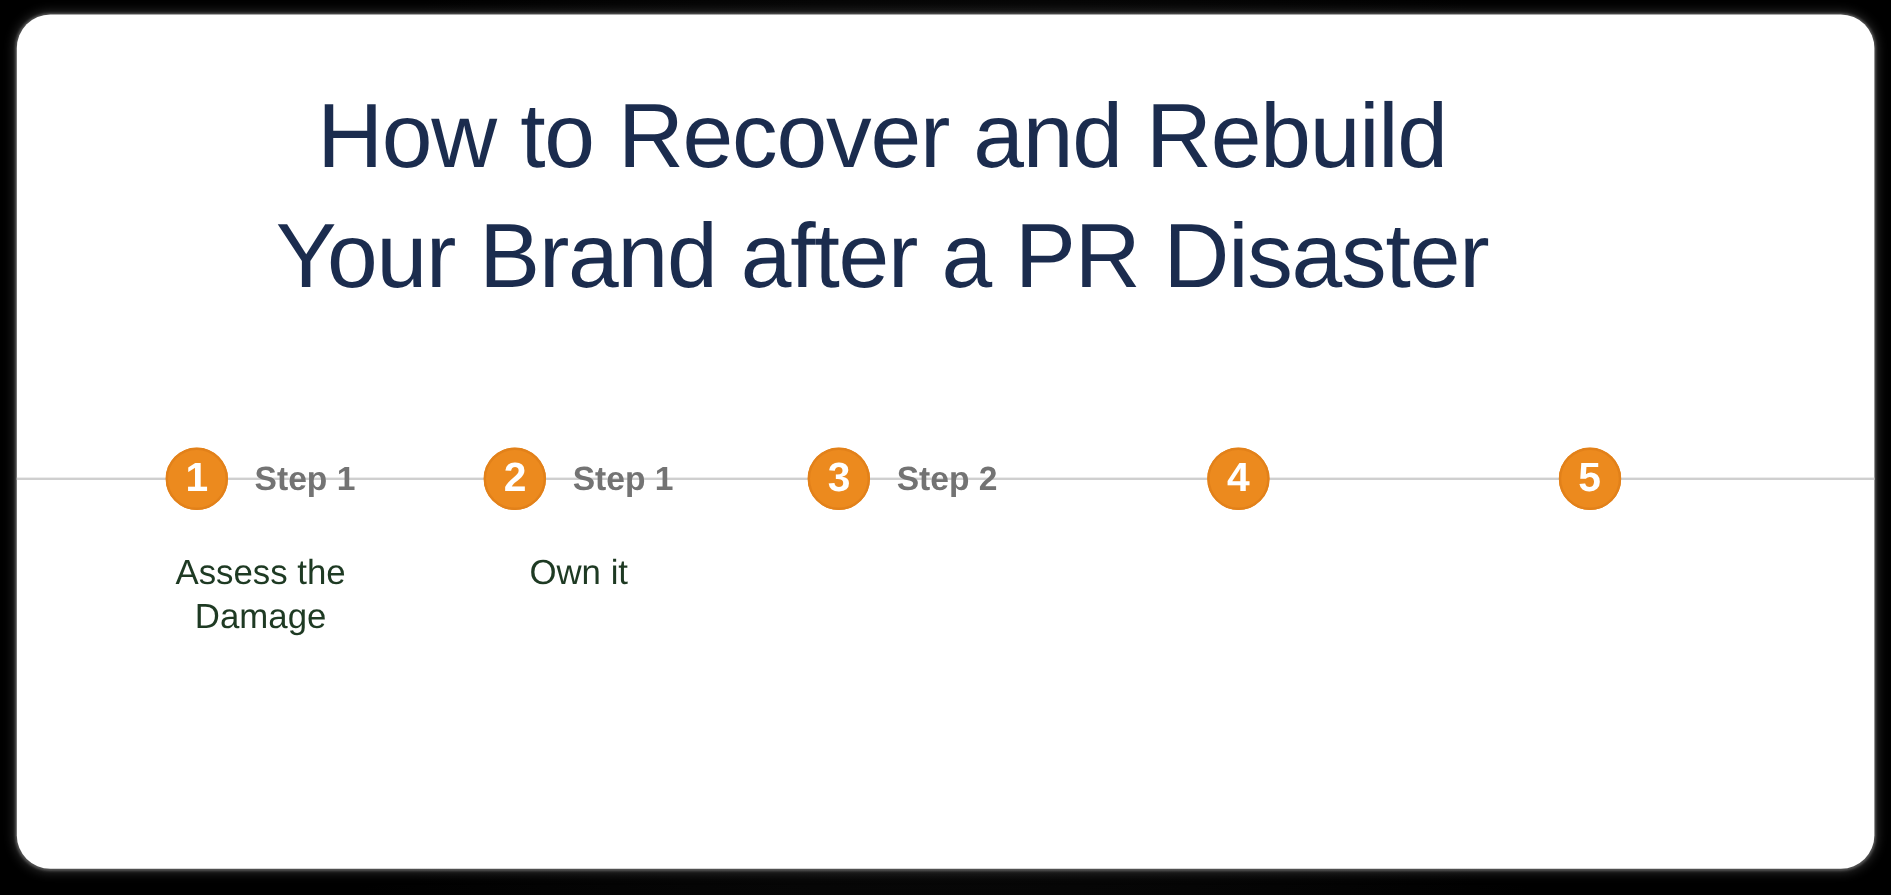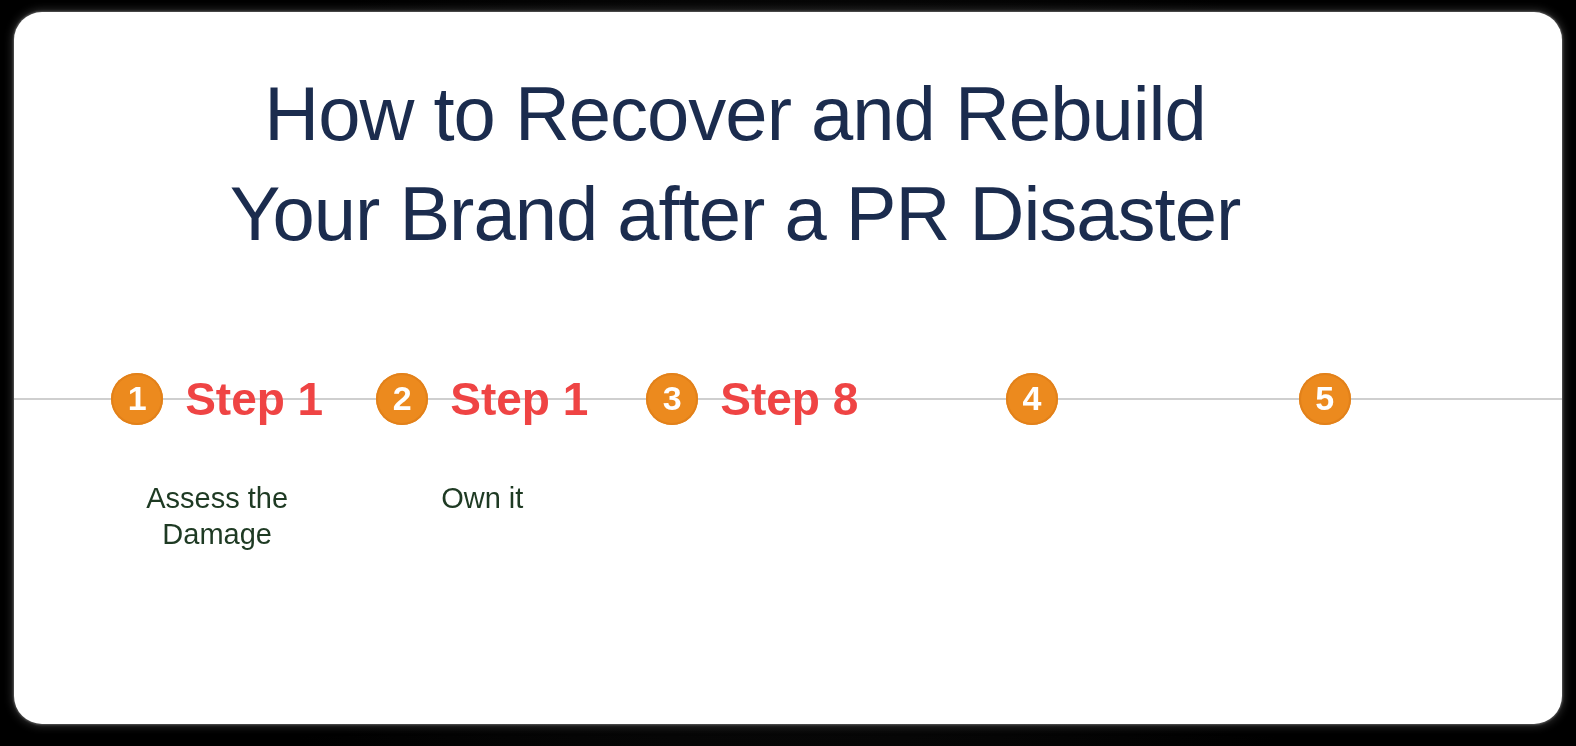--- a/index.html
+++ b/index.html
@@ -87,28 +87,28 @@
     flex: 0 0 52px;
   }
   .badge-num {
     color: #ffffff;
     font-size: 34px;
     font-weight: 700;
     line-height: 1;
     transform: translateY(-1px);
   }
   .step-label {
-    font-size: 46px;
+    font-size: 28px;
     font-weight: 700;
-    color: #ef4444;
+    color: #737373;
     letter-spacing: 0px;
     white-space: nowrap;
   }
   .step-desc {
-    margin-top: 55px;
+    margin-top: 35px;
     max-width: 250px;
     text-align: center;
     font-size: 29px;
     line-height: 36px;
     color: #1e3a23;
     white-space: pre-line;
   }
 </style>
 </head>
 <body>
@@ -144,21 +144,21 @@
           <span class="step-label">Step 1</span>
         </div>
         <div class="step-desc">Own it</div>
       </div>
 
       <div class="step-col">
         <div class="step-head">
           <div class="badge">
             <span class="badge-num">3</span>
           </div>
-          <span class="step-label">Step 8</span>
+          <span class="step-label">Step 2</span>
         </div>
       </div>
 
       <div class="step-col">
         <div class="step-head">
           <div class="badge">
             <span class="badge-num">4</span>
           </div>
         </div>
       </div>

